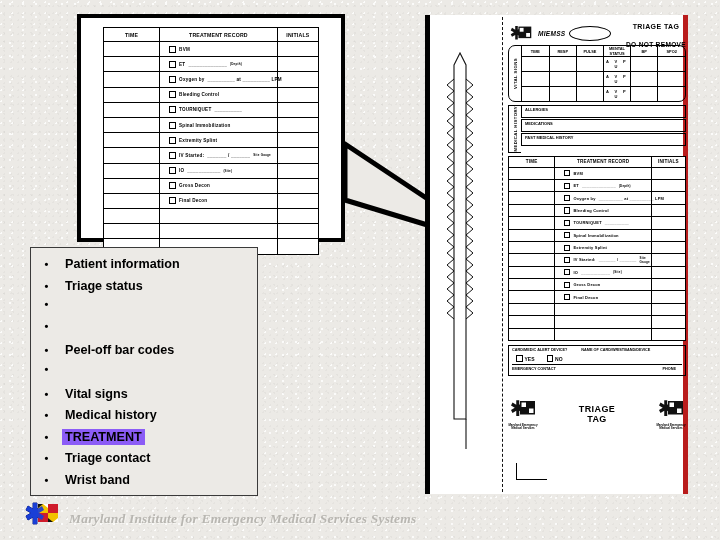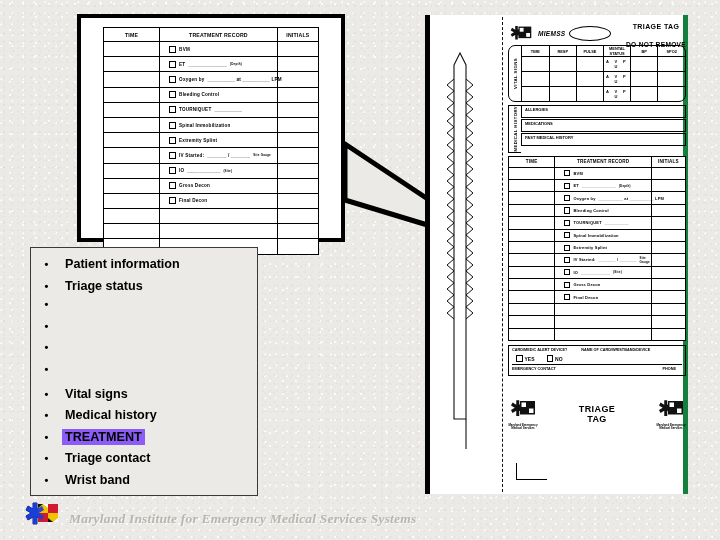--- a/index.html
+++ b/index.html
@@ -63,21 +63,21 @@
   #footer-text{
     font-family:"Liberation Serif", serif;font-style:italic;font-weight:bold;
     font-size:13.5px;color:#b8b6b1;letter-spacing:.2px;
     text-shadow:1px 1px 0 #f6f5f2;
     margin-top:10px;
   }
 
   
   #tag-panel{
     position:absolute;left:425px;top:15px;width:263px;height:479px;
-    background:#fff;border-left:5px solid #000;border-right:5px solid #15803d;
+    background:#fff;border-left:5px solid #000;border-right:5px solid #b91c1c;
     box-sizing:border-box;
   }
   #wristband{position:absolute;left:4px;top:4px;width:58px;height:430px;}
   #perf-line{position:absolute;left:72px;top:2px;bottom:2px;width:0;
              border-left:1px dashed #111;}
   #tag-body{position:absolute;left:78px;top:6px;width:178px;}
 
   .tag-header{display:flex;align-items:center;height:24px;gap:4px;}
   .miemss-word{font-size:6.5px;font-weight:bold;font-style:italic;letter-spacing:.3px;}
   .oval{width:40px;height:13px;border:1.4px solid #000;border-radius:50%;}
@@ -313,20 +313,21 @@
         <span class="bullet-label">Triage status</span>
       </li>
       <li>
         <span class="bullet-dot">•</span>
       </li>
       <li>
         <span class="bullet-dot">•</span>
       </li>
       <li>
         <span class="bullet-dot">•</span>
+        <span class="bullet-label">Peel-off bar codes</span>
       </li>
       <li>
         <span class="bullet-dot">•</span>
       </li>
       <li>
         <span class="bullet-dot">•</span>
         <span class="bullet-label">Vital signs</span>
       </li>
       <li>
         <span class="bullet-dot">•</span>

